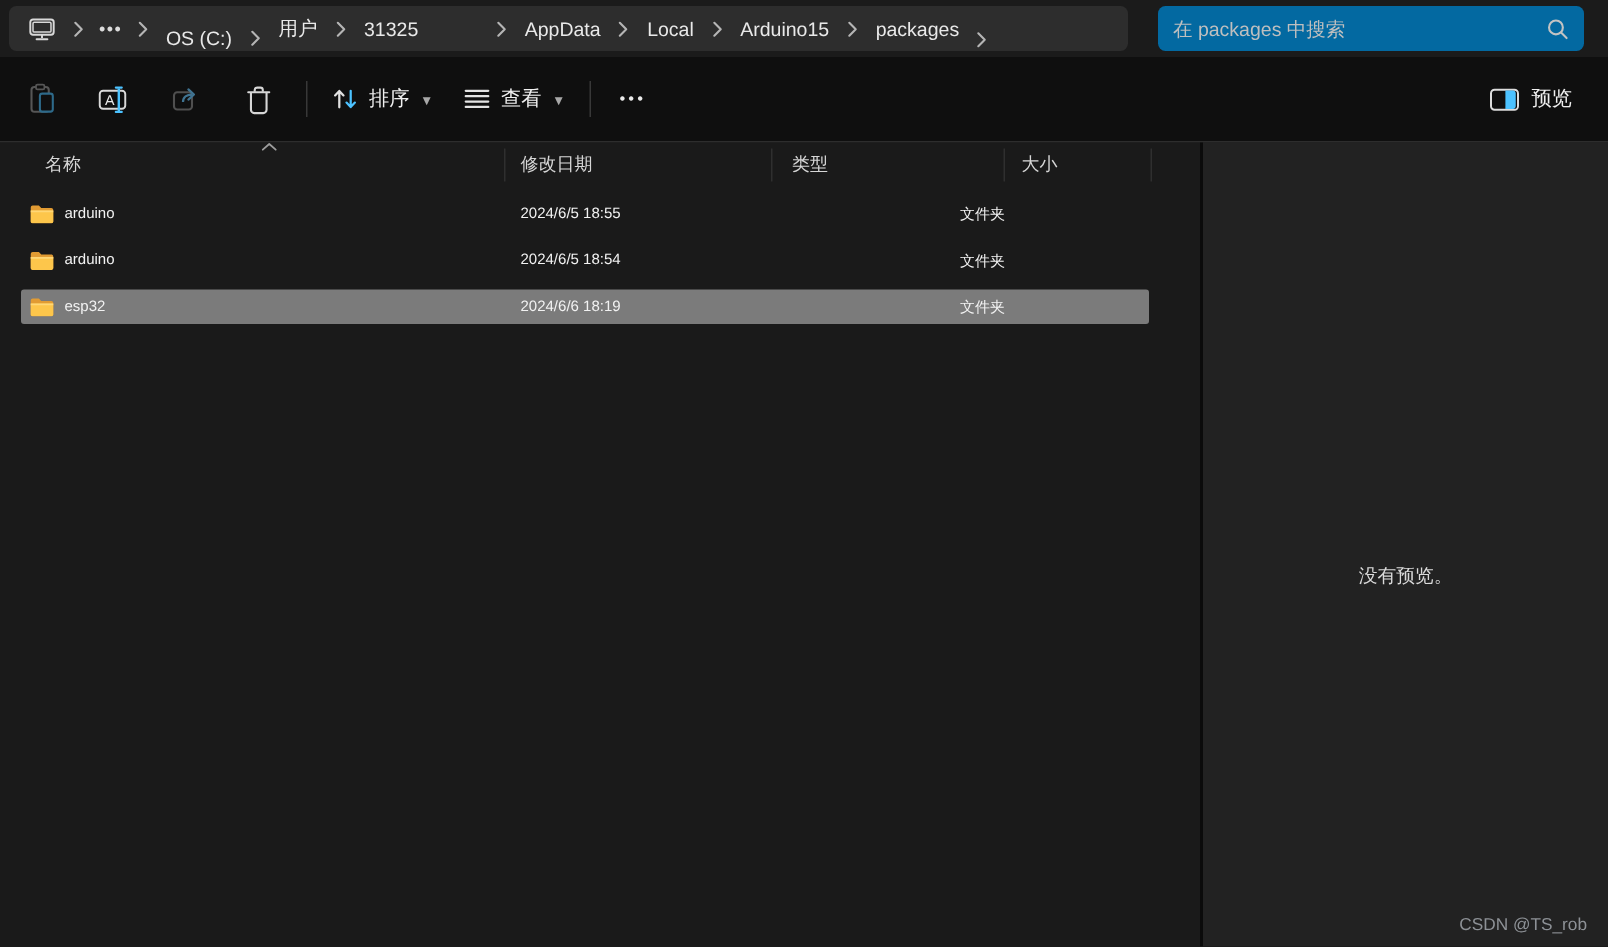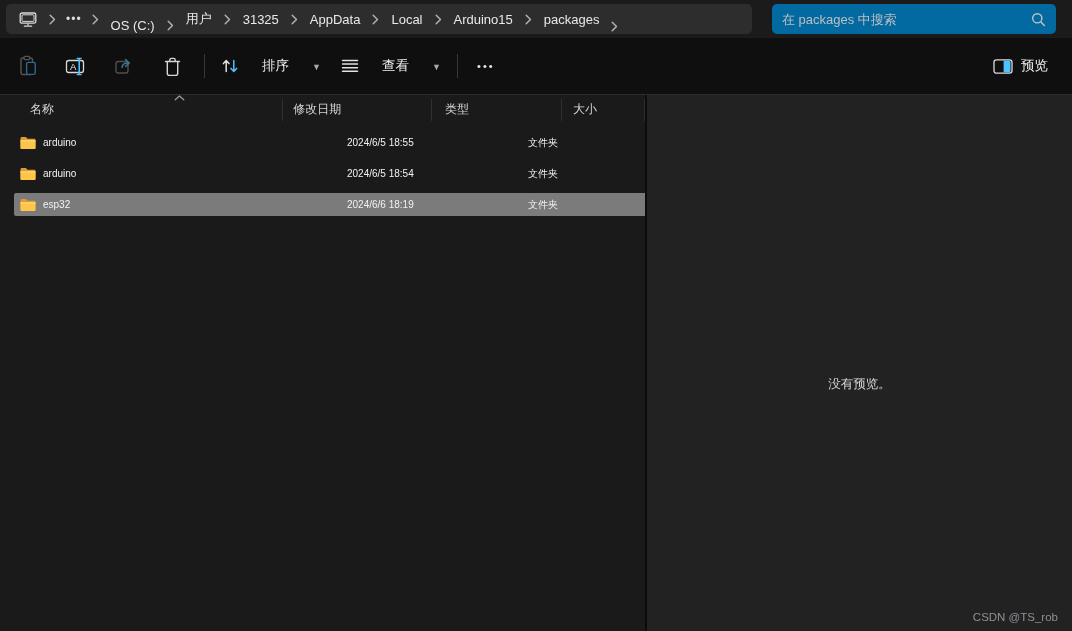--- a/index.html
+++ b/index.html
@@ -33,30 +33,30 @@
   }
   .searchbox input::placeholder { color:#bfbfbf; opacity:1; }
 
   
   .toolbar { height:56px; background:#0f0f0f; display:flex; align-items:center; padding-left:6px; flex:none; }
   .tool-btn {
     background:none; border:none; height:36px; border-radius:4px; cursor:default;
     display:flex; align-items:center; justify-content:center; color:#f0f0f0; font:inherit;
   }
   .icon-only { width:44px; margin-right:4px; }
-  .labeled { padding:0 10px; gap:23px; font-size:13.5px; }
+  .labeled { padding:0 10px; gap:7px; font-size:13.5px; }
   .v-sep { width:1px; height:24px; background:#383838; margin:0 6px; flex:none; }
   .chev-down { color:#a8a8a8; font-size:9px; transform:translateY(1px); }
   .dots { color:#eaeaea; font-size:11px; letter-spacing:2px; }
   .spacer { flex:1; }
   .preview-toggle { margin-right:14px; gap:8px; }
 
   
   .content { flex:1; display:flex; border-top:1px solid #2d2d2d; min-height:0; }
-  .list-pane { width:645px; background:#1a1a1a; flex:none; }
+  .list-pane { width:800px; background:#1a1a1a; flex:none; }
   .preview-pane { flex:1; background:#222222; border-left:2px solid #0b0b0b; position:relative; }
 
   
   .list-header { display:flex; height:29px; align-items:center; position:relative; color:#d6d6d6; font-size:12px; }
   .hcol { height:22px; display:flex; align-items:center; border-right:1px solid #2f2f2f; }
   .hcol.c-name { width:337px; padding-left:30px; }
   .hcol.c-date { width:178px; padding-left:10px; }
   .hcol.c-type { width:155px; padding-left:13px; }
   .hcol.c-size { width:98px;  padding-left:11px; }
   .sort-caret { position:absolute; left:174px; top:0px; }
@@ -64,21 +64,21 @@
   
   .rows { margin-top:7px; }
   .row {
     width:752px; margin-left:14px; height:23px; margin-bottom:8px;
     display:flex; align-items:center; color:#f2f2f2; font-size:10px; border-radius:2px; cursor:default;
   }
   .row.selected { background:#7b7b7b; }
   .cell { overflow:hidden; white-space:nowrap; }
   .cell.c-name { width:323px; display:flex; align-items:center; padding-left:6px; gap:7px; }
   .cell.c-date { width:178px; padding-left:10px; }
-  .cell.c-type { width:155px; padding-left:13px; }
+  .cell.c-type { width:155px; padding-left:13px;text-align:right; }
   .cell.c-size { flex:1; padding-left:11px; }
 
   
   .no-preview { position:absolute; left:0; right:0; top:281px; text-align:center; color:#dadada; font-size:12.5px; }
   .watermark { position:absolute; right:14px; bottom:8px; color:#8d9196; font-size:11.5px; }
 
   svg { display:block; flex:none; }
 </style>
 </head>
 <body>
@@ -120,21 +120,21 @@
 
   <span style="display:flex;align-items:center;">
     <button class="crumb-btn">用户</button>
     <span class="crumb-sep">
       <svg width="7" height="11" viewBox="0 0 7 11">
                 <path d="M1.2 1.2 L5.5 5.5 L1.2 9.8" fill="none" stroke="#b5b5b5" stroke-width="1.4" stroke-linecap="round" stroke-linejoin="round"></path>
               </svg>
     </span>
   </span>
 
-  <span style="display:flex;">
+  <span style="display:flex;gap:40px;">
     <button class="crumb-btn">31325</button>
     <span class="crumb-sep">
       <svg width="7" height="11" viewBox="0 0 7 11">
                 <path d="M1.2 1.2 L5.5 5.5 L1.2 9.8" fill="none" stroke="#b5b5b5" stroke-width="1.4" stroke-linecap="round" stroke-linejoin="round"></path>
               </svg>
     </span>
   </span>
 
   <span style="display:flex;align-items:center;">
     <button class="crumb-btn">AppData</button>

